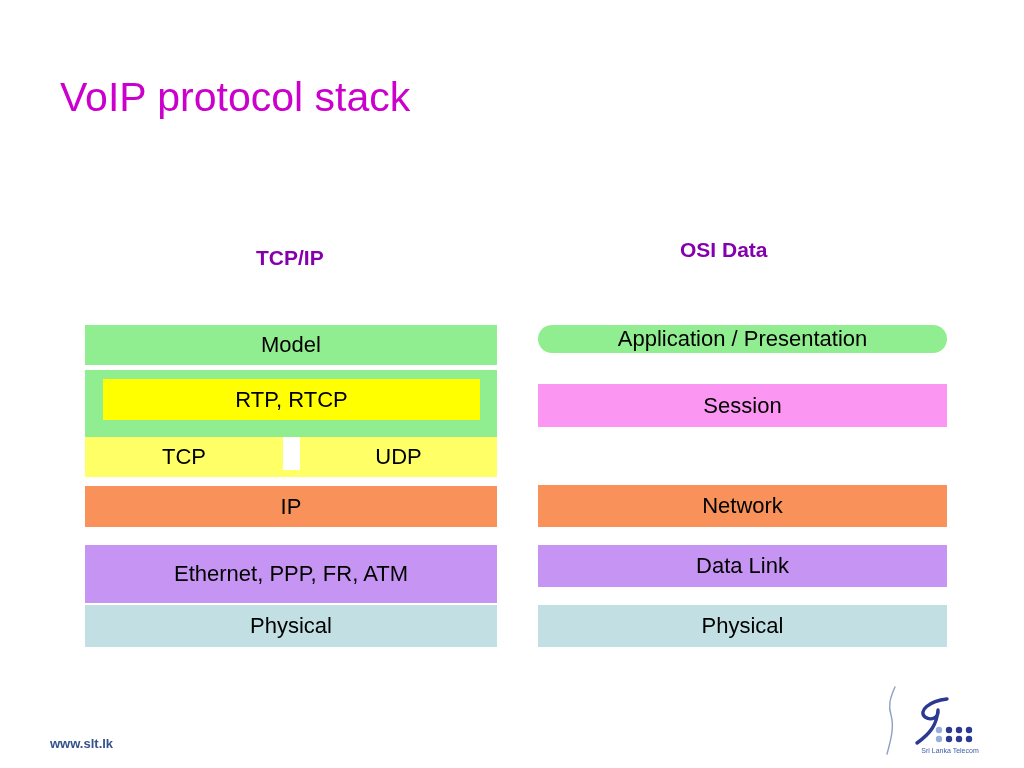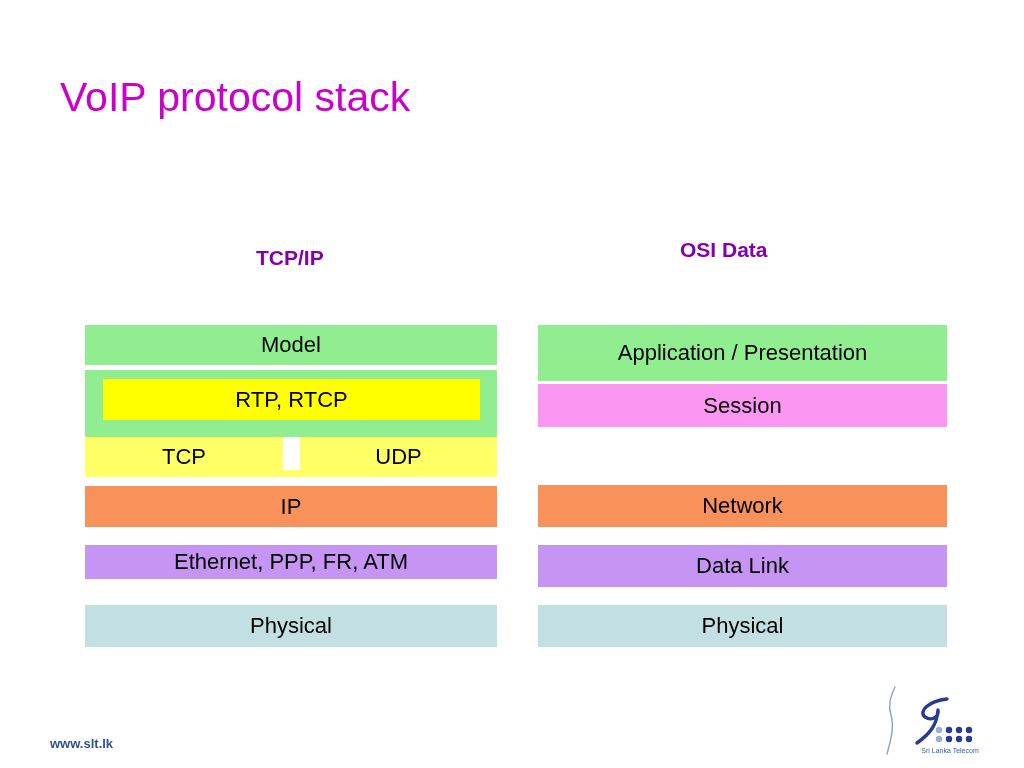--- a/index.html
+++ b/index.html
@@ -27,24 +27,24 @@
   .rtp {
     position:absolute; left:18px; right:17px; top:9px; height:41px;
     display:flex; align-items:center; justify-content:center;
   }
   .tcpudp    { top:437px; height:40px; }
   .tcpudp .half { position:absolute; top:0; height:40px; line-height:40px; text-align:center; }
   .tcp-half { left:0;    width:198px; }
   .udp-half { left:215px; width:197px; }
   .notch { position:absolute; left:198px; top:0; width:17px; height:33px; background:#ffffff; }
   .ip        { top:486px; height:41px; }
-  .l-link    { top:545px; height:34px; }
+  .l-link    { top:545px; height:58px; }
   .l-phys    { top:605px; height:42px; }
 
-  .r-app     { top:325px; height:56px; }
+  .r-app     { top:325px; height:28px;border-radius:17px; }
   .r-sess    { top:384px; height:43px; }
   .r-trans   { top:435px; height:41px; }
   .r-net     { top:485px; height:42px; }
   .r-dlink   { top:545px; height:42px; }
   .r-phys    { top:605px; height:42px; }
 
   .footer-url {
     position:absolute; left:50px; top:736px;
     font-size:13px; font-weight:700;
   }

